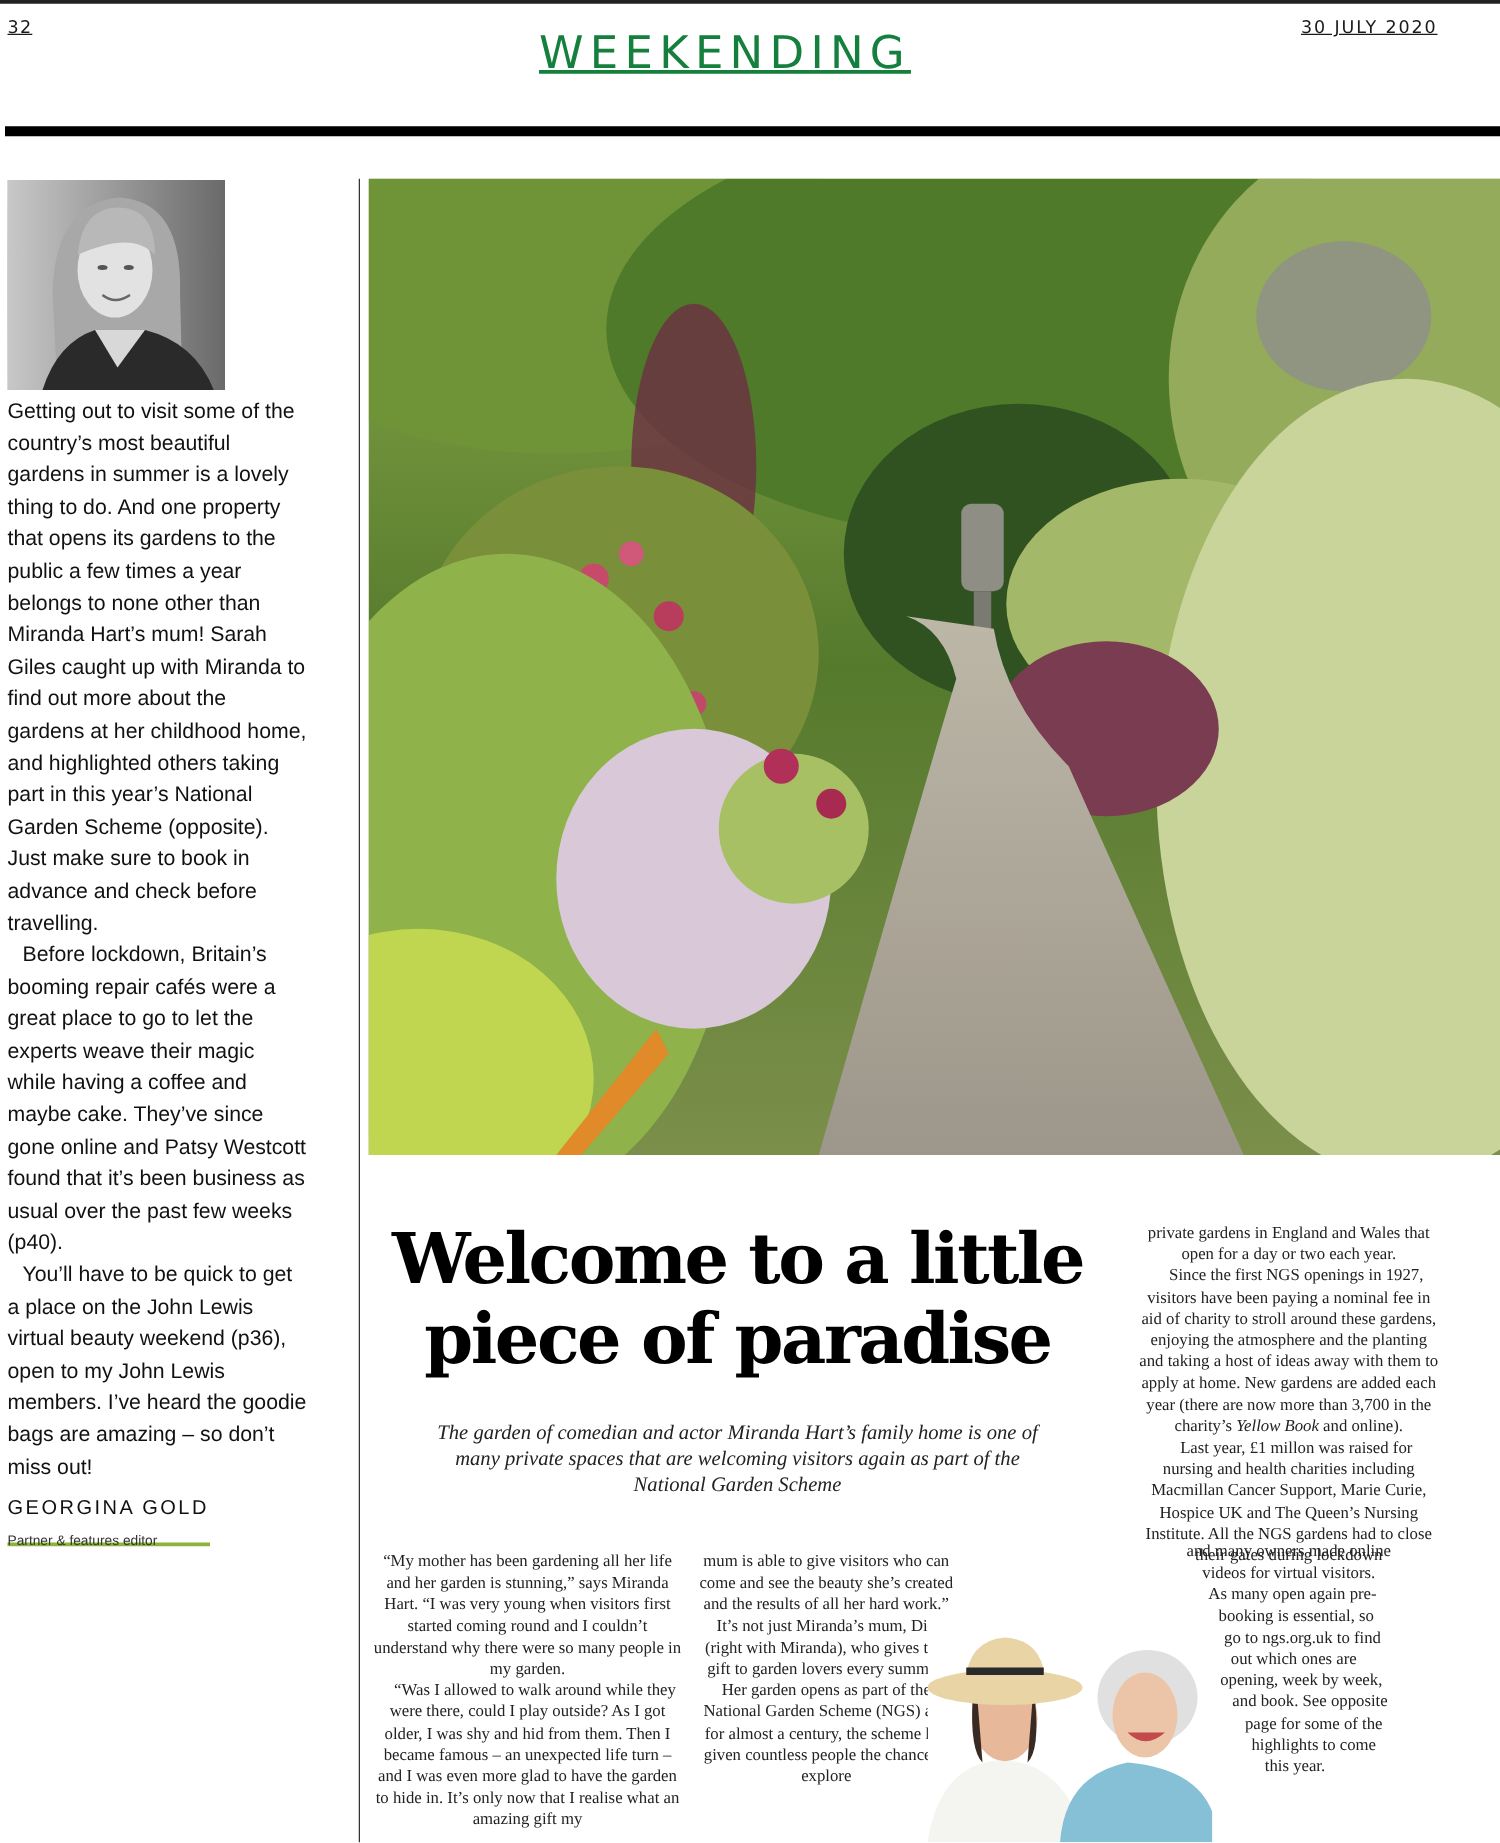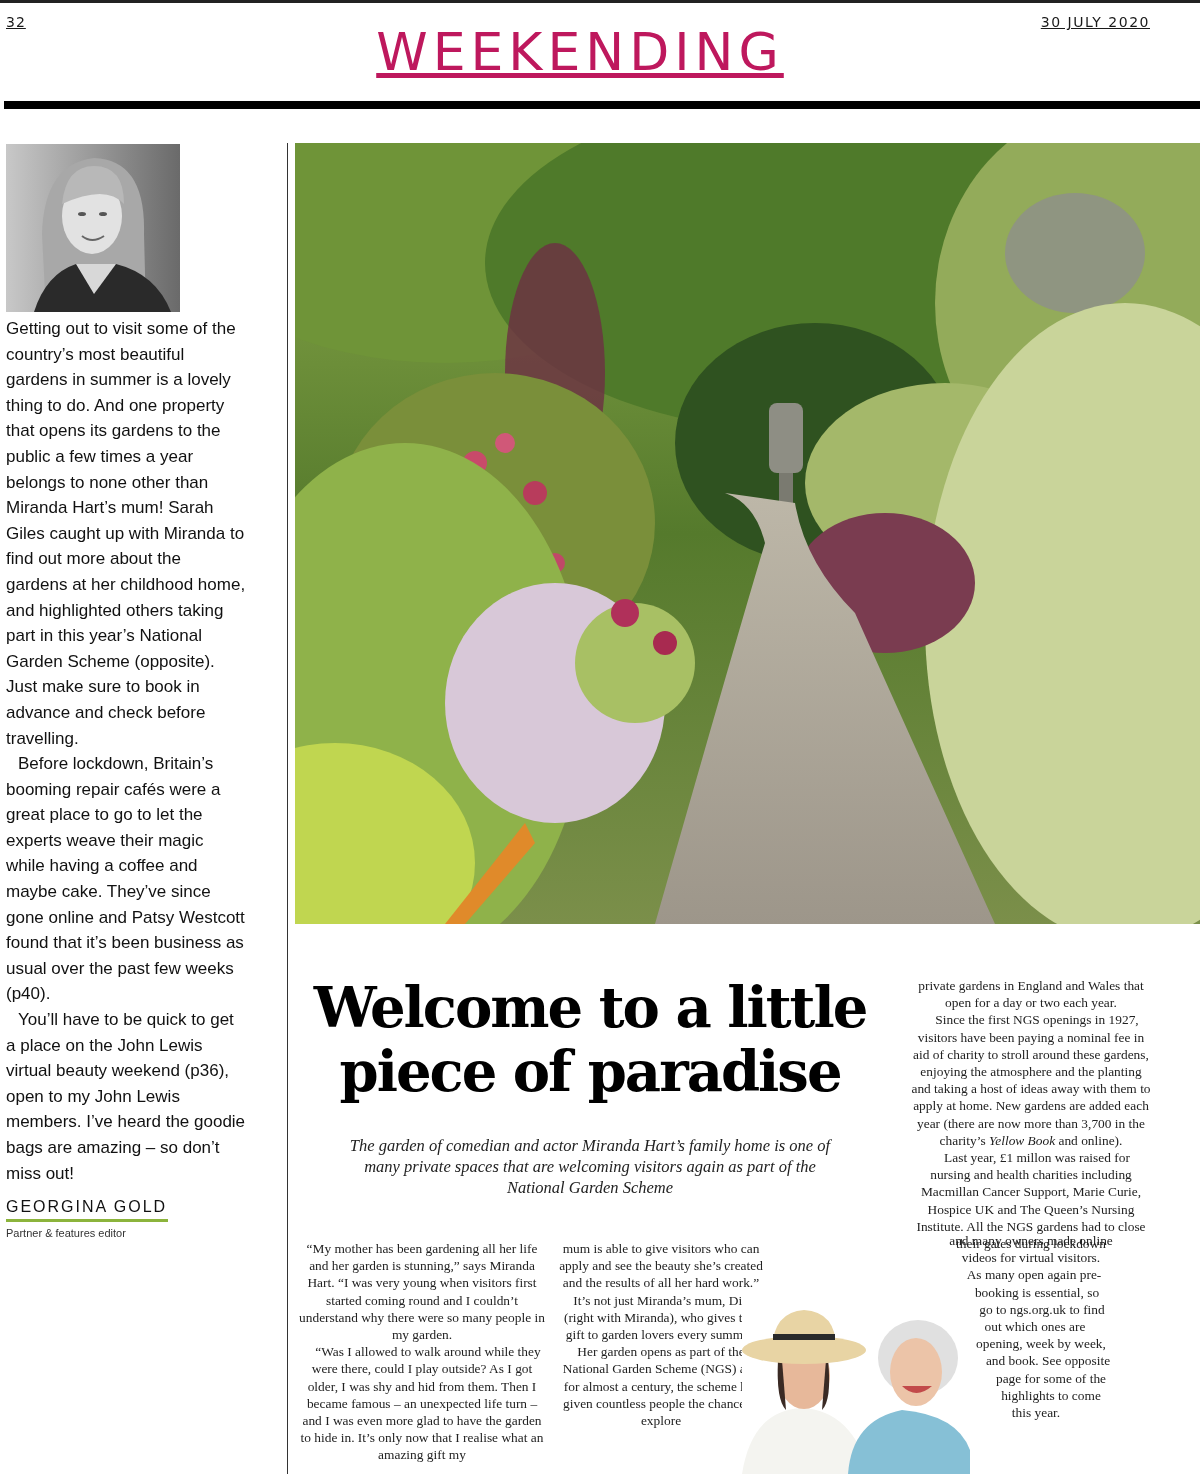--- a/index.html
+++ b/index.html
@@ -4,32 +4,32 @@
 <style>
   html, body { margin:0; padding:0; background:#fff; }
   body { width:1200px; height:1474px; position:relative; overflow:hidden; color:#1a1a1a; }
   .abs { position:absolute; }
   .sans { font-family:"DejaVu Sans","Liberation Sans",sans-serif;text-decoration:underline; }
   .lsans { font-family:"Liberation Sans",sans-serif; }
 
   #top-rule { left:0; top:0; width:1200px; height:3px; background:#222; }
   #page-num { left:6px; top:14px; font-size:14px; letter-spacing:1px; }
   #page-date { right:50px; top:14px; font-size:14px; letter-spacing:1.5px; }
-  #section-title { left:0; width:1160px; top:22px; text-align:center; font-size:52px; letter-spacing:5px; color:#be185d; font-weight:normal; }
+  #section-title { left:0; width:1160px; top:22px; text-align:center; font-size:36px; letter-spacing:5px; color:#15803d; font-weight:normal; }
   #thick-rule { left:4px; top:101px; width:1196px; height:8px; background:#000; }
 
   #col-divider { left:287px; top:143px; width:1px; height:1331px; background:#333; }
 
   
   #editor-photo { left:6px; top:144px; width:174px; height:168px; overflow:hidden;
      background:radial-gradient(ellipse at 80% 50%, #555 0%, #888 40%, #bbb 100%); }
   .sidebar-text { left:6px; width:240px; font-size:17px; line-height:25.6px; color:#111; }
   .sidebar-text p { margin:0; }
   .sidebar-text p.indent { text-indent:12px; }
-  #editor-name { left:6px; top:1198px; font-size:16px; letter-spacing:2px; color:#111; padding-bottom:3px; border-bottom:3px solid #8cb43c; width:162px; }
+  #editor-name { left:6px; top:1198px; font-size:16px; letter-spacing:2px; color:#111; padding-bottom:18px; border-bottom:3px solid #8cb43c; width:162px; }
   #editor-role { left:6px; top:1227px; font-size:11px; color:#333; }
 
   
   #garden-photo { left:295px; top:143px; width:905px; height:781px; overflow:hidden; background:#6c8f3a; }
 
   
   #headline { left:300px; width:580px; top:975px; text-align:center; font-family:"DejaVu Serif","Liberation Serif",serif; font-weight:bold; font-size:56px; line-height:64px; letter-spacing:-2px; color:#000; }
   #standfirst { left:340px; width:500px; top:1135px; text-align:center; font-family:"Liberation Serif",serif; font-style:italic; font-size:16.5px; line-height:21px; color:#222; }
 
   .body-col { font-family:"Liberation Serif",serif; font-size:13.4px; line-height:17.2px; color:#222; }
@@ -126,21 +126,21 @@
 </div>
 
 <div class="abs" id="headline">Welcome to a little piece of paradise</div>
 <div class="abs" id="standfirst">The garden of comedian and actor Miranda Hart’s family home is one of many private spaces that are welcoming visitors again as part of the National Garden Scheme</div>
 
 <div class="abs body-col" id="col-a">
   <p>“My mother has been gardening all her life and her garden is stunning,” says Miranda Hart. “I was very young when visitors first started coming round and I couldn’t understand why there were so many people in my garden.</p>
   <p class="indent">“Was I allowed to walk around while they were there, could I play outside? As I got older, I was shy and hid from them. Then I became famous – an unexpected life turn – and I was even more glad to have the garden to hide in. It’s only now that I realise what an amazing gift my</p>
 </div>
 <div class="abs body-col" id="col-b">
-  <p>mum is able to give visitors who can apply and see the beauty she’s created and the results of all her hard work.”</p>
+  <p>mum is able to give visitors who can come and see the beauty she’s created and the results of all her hard work.”</p>
   <p class="indent">It’s not just Miranda’s mum, Diana (right with Miranda), who gives this gift to garden lovers every summer. Her garden opens as part of the National Garden Scheme (NGS) and for almost a century, the scheme has given countless people the chance to explore</p>
 </div>
 <div class="abs body-col" id="col-c">
   <p>private gardens in England and Wales that open for a day or two each year.</p>
   <p class="indent"><span>Since the first NGS openings in 1927, visitors have been paying a nominal fee in aid of charity to stroll around these gardens, enjoying the atmosphere and the planting and taking a host of ideas away with them to apply at home. New gardens are added each year (there are now more than 3,700 in the charity’s </span><em>Yellow Book</em><span> and online).</span></p>
   <p class="indent">Last year, £1 millon was raised for nursing and health charities including Macmillan Cancer Support, Marie Curie, Hospice UK and The Queen’s Nursing Institute. All the NGS gardens had to close their gates during lockdown</p>
 </div>
 <div class="abs body-col" id="col-c-wrap">
   <p>and many owners made online</p>
   <p>videos for virtual visitors.</p>

